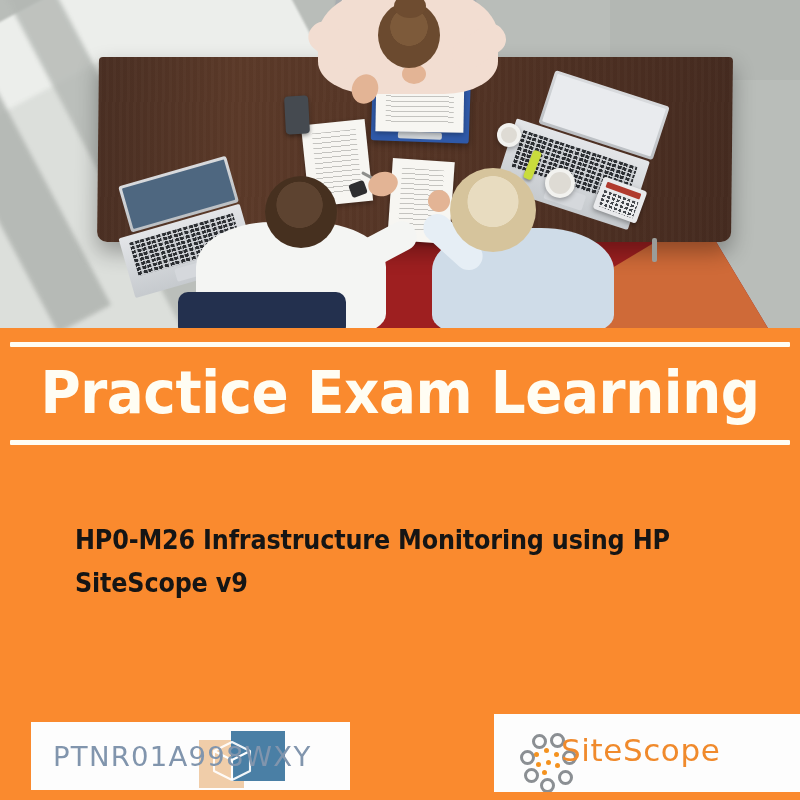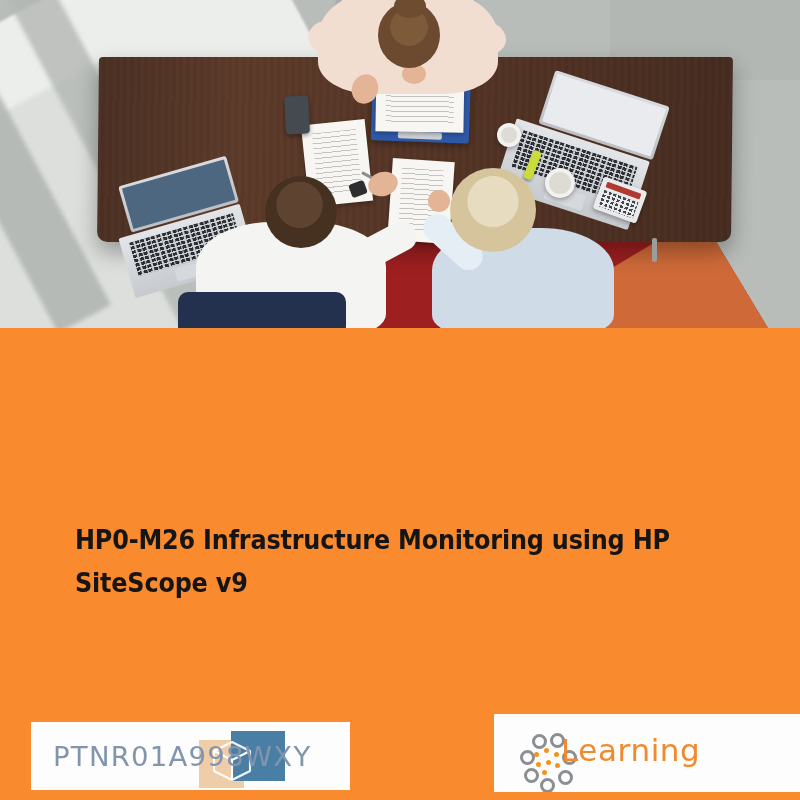--- a/index.html
+++ b/index.html
@@ -255,20 +255,25 @@
 
     <div class="person">
       <div class="body" style="left:432px;top:228px;width:182px;height:106px;background:#cfdce8;border-radius:40% 40% 18% 18%;"></div>
       <div class="arm" style="left:418px;top:228px;width:70px;height:28px;background:#e6eef5;transform:rotate(42deg);"></div>
       <div class="hand" style="left:428px;top:190px;width:22px;height:22px;"></div>
       <div class="head" style="left:450px;top:168px;width:86px;height:84px;
                   background:radial-gradient(circle at 50% 40%,#e8dcc0 0 38%,#d6c49c 39% 100%);"></div>
     </div>
   </div>
 
+  <div class="banner">
+    <div class="rule rule-top"></div>
+    <div class="poster-title">Practice Exam Learning</div>
+    <div class="rule rule-bottom"></div>
+  </div>
 
   <div class="subtitle">HP0-M26 Infrastructure Monitoring using HP SiteScope v9</div>
 
   <div class="logo-left">
     <div class="ptnr-tan"></div>
     <div class="ptnr-blue"></div>
     <svg class="ptnr-cube" viewBox="0 0 48 48">
       <g fill="none" stroke="#ffffff" stroke-width="2.1" stroke-linejoin="round">
         <path d="M24 4 L42 13 L42 33 L24 42 L6 33 L6 13 Z" opacity="0.92"></path>
         <path d="M6 13 L24 22 L42 13"></path>
@@ -288,16 +293,16 @@
       <div class="ring" style="left:30px;top:5px;width:15px;height:15px;"></div>
       <div class="ring" style="left:12px;top:6px;width:15px;height:15px;"></div>
       <div class="odot" style="left:14px;top:24px;width:5px;height:5px;"></div>
       <div class="odot" style="left:24px;top:20px;width:5px;height:5px;"></div>
       <div class="odot" style="left:34px;top:24px;width:5px;height:5px;"></div>
       <div class="odot" style="left:16px;top:34px;width:5px;height:5px;"></div>
       <div class="odot" style="left:26px;top:32px;width:5px;height:5px;"></div>
       <div class="odot" style="left:35px;top:35px;width:5px;height:5px;"></div>
       <div class="odot" style="left:22px;top:42px;width:5px;height:5px;"></div>
     </div>
-    <div class="esc-text">Learning</div>
+    <div class="esc-text">SiteScope</div>
   </div>
 
 </div>
 
 </body></html>

